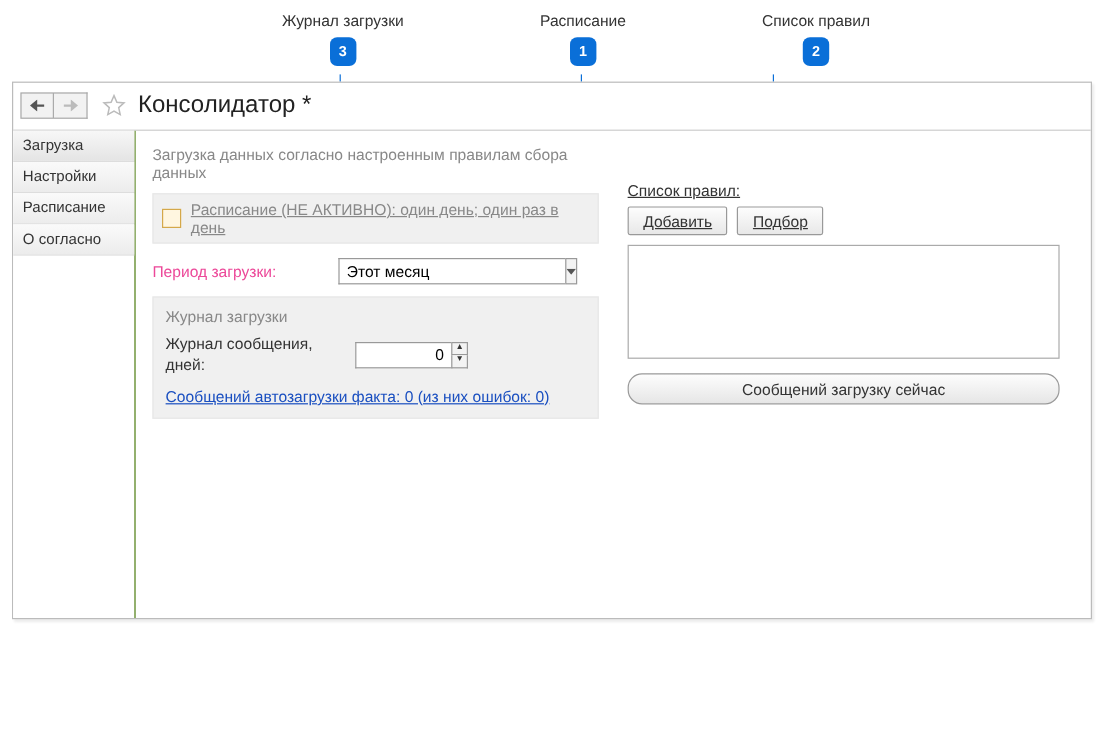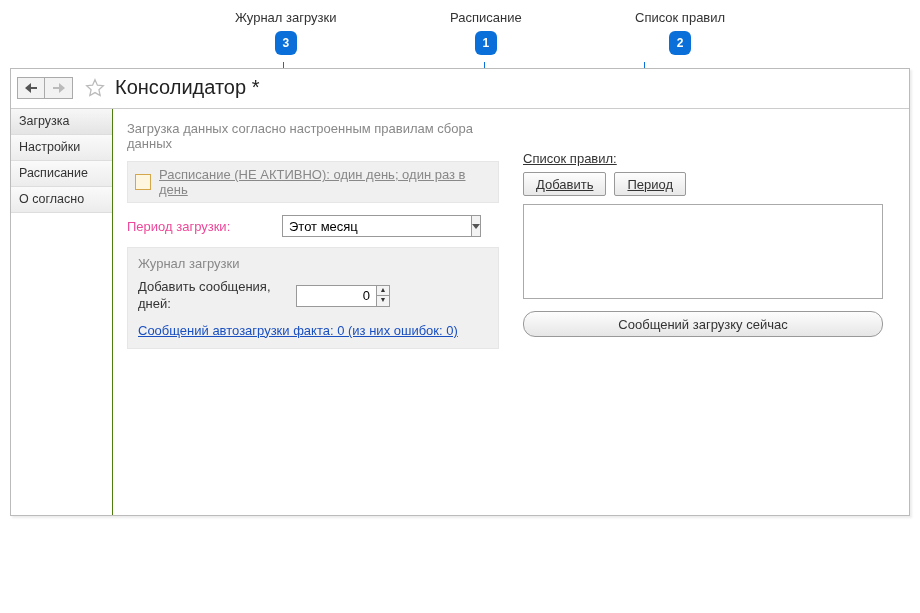--- a/index.html
+++ b/index.html
@@ -185,38 +185,38 @@
                 <svg width="8" height="5" viewBox="0 0 8 5">
                     <path d="M0 0 L8 0 L4 5 Z" fill="#555"></path>
                   </svg>
               </div>
             </div>
           </div>
 
           <div class="log-panel">
             <div class="log-title">Журнал загрузки</div>
             <div class="log-row">
-              <span class="log-label">Добавить сообщения, дней:</span>
+              <span class="log-label">Журнал сообщения, дней:</span>
               <div class="spinner">
                 <input class="spinner-input" value="0" style="">
                 <div class="spinner-btns">
                   <div class="spinner-btn">▲</div>
                   <div class="spinner-btn">▼</div>
                 </div>
               </div>
             </div>
             <span class="log-link">Сообщений автозагрузки факта: 0 (из них ошибок: 0)</span>
           </div>
         </div>
 
         <div class="col-right">
           <div class="rules-label">Список правил:</div>
           <div class="btn-row">
             <button class="btn">Добавить</button>
-            <button class="btn">Период</button>
+            <button class="btn">Подбор</button>
           </div>
           <div class="rules-list"></div>
           <button class="run-btn">Сообщений загрузку сейчас</button>
         </div>
       </div>
     </div>
   </div>
 
 </div>
 

